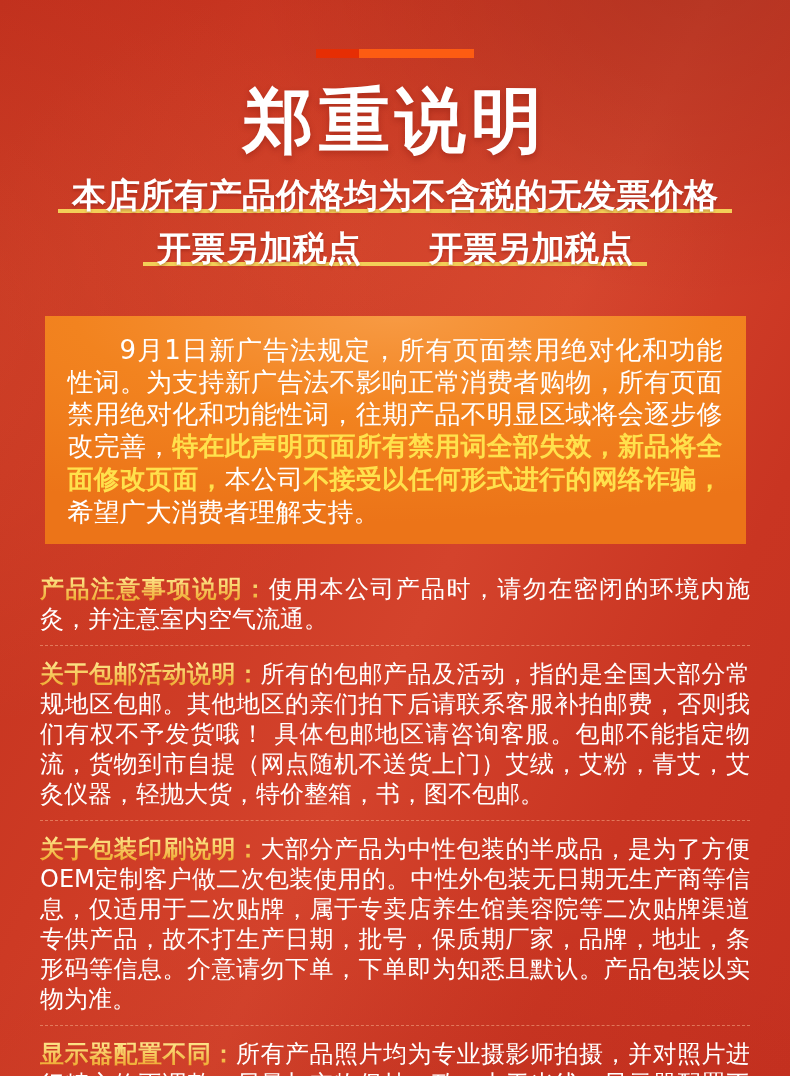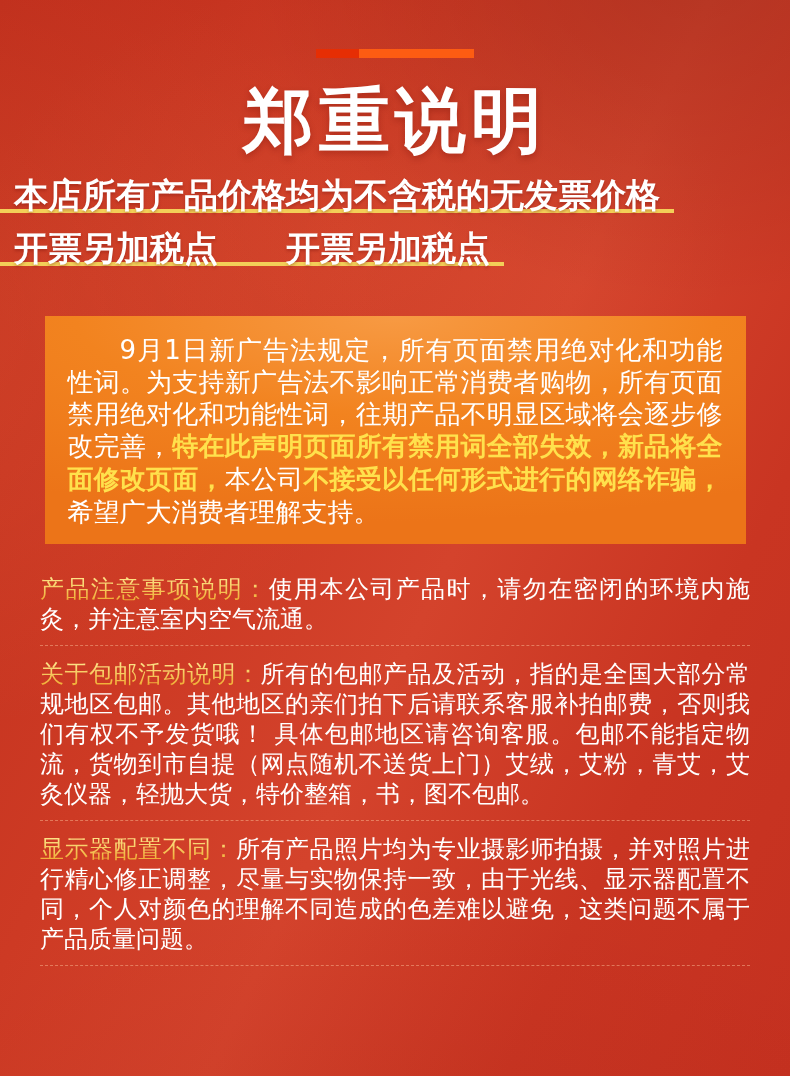--- a/index.html
+++ b/index.html
@@ -16,21 +16,21 @@
   .accent-bar{width:158px;height:9px;margin:49px auto 0;display:flex;}
   .accent-left{width:43px;background:#e62e04;}
   .accent-right{flex:1;background:#fd5c12;}
 
   .title{
     margin-top:24px;text-align:center;
     font-size:71px;line-height:1.1;font-weight:bold;color:#ffffff;
     letter-spacing:5px;text-shadow:0 3px 6px rgba(100,10,5,.28);
   }
 
-  .subtitles{margin-top:12px;text-align:left;}
+  .subtitles{margin-top:12px;text-align:center;}
   .sub-line{display:block;line-height:46px;}
   .sub-line > span{
     display:inline-block;font-size:34px;font-weight:bold;color:#ffffff;
     line-height:46px;padding:0 14px;white-space:nowrap;
     background:linear-gradient(#f3cf58,#f3cf58) no-repeat 0 88%/100% 4px;
     text-shadow:0 2px 3px rgba(100,10,5,.3);
   }
 
   .notice-box{
     box-sizing:border-box;width:701px;margin:38px auto 0;
@@ -42,21 +42,21 @@
     text-indent:2em;text-align:justify;
   }
   .seg-yellow{color:#ffe14c;font-weight:bold;font-family:Liberation Serif, serif;}
 
   .content{margin:30px 40px 0;}
   .section{
     font-size:24px;line-height:30px;color:#ffffff;text-align:justify;
     padding:13px 0 11px;border-bottom:1px dashed rgba(255,200,160,.45);
   }
   .section:first-child{padding-top:0;}
-  .sec-heading{font-weight:normal;color:#f8c84b;}
+  .sec-heading{font-weight:bold;color:#f8c84b;}
   @supports (-webkit-background-clip: text){
     .sec-heading{
       background:linear-gradient(180deg,#fde488 10%,#f0ad35 90%);
       -webkit-background-clip:text;-webkit-text-fill-color:transparent;
     }
   }
 </style>
 </head>
 <body>
 
@@ -79,15 +79,18 @@
 </div>
 
 <div class="content">
   <div class="section">
     <span class="sec-heading">产品注意事项说明：</span><span>使用本公司产品时，请勿在密闭的环境内施灸，并注意室内空气流通。</span>
   </div>
   <div class="section">
     <span class="sec-heading">关于包邮活动说明：</span><span>所有的包邮产品及活动，指的是全国大部分常规地区包邮。其他地区的亲们拍下后请联系客服补拍邮费，否则我们有权不予发货哦！ 具体包邮地区请咨询客服。包邮不能指定物流，货物到市自提（网点随机不送货上门）艾绒，艾粉，青艾，艾灸仪器，轻抛大货，特价整箱，书，图不包邮。</span>
   </div>
   <div class="section">
+    <span class="sec-heading">关于包装印刷说明：</span><span>大部分产品为中性包装的半成品，是为了方便OEM定制客户做二次包装使用的。中性外包装无日期无生产商等信息，仅适用于二次贴牌，属于专卖店养生馆美容院等二次贴牌渠道专供产品，故不打生产日期，批号，保质期厂家，品牌，地址，条形码等信息。介意请勿下单，下单即为知悉且默认。产品包装以实物为准。</span>
+  </div>
+  <div class="section">
     <span class="sec-heading">显示器配置不同：</span><span>所有产品照片均为专业摄影师拍摄，并对照片进行精心修正调整，尽量与实物保持一致，由于光线、显示器配置不同，个人对颜色的理解不同造成的色差难以避免，这类问题不属于产品质量问题。</span>
   </div>
 </div>
 
 </body></html>

